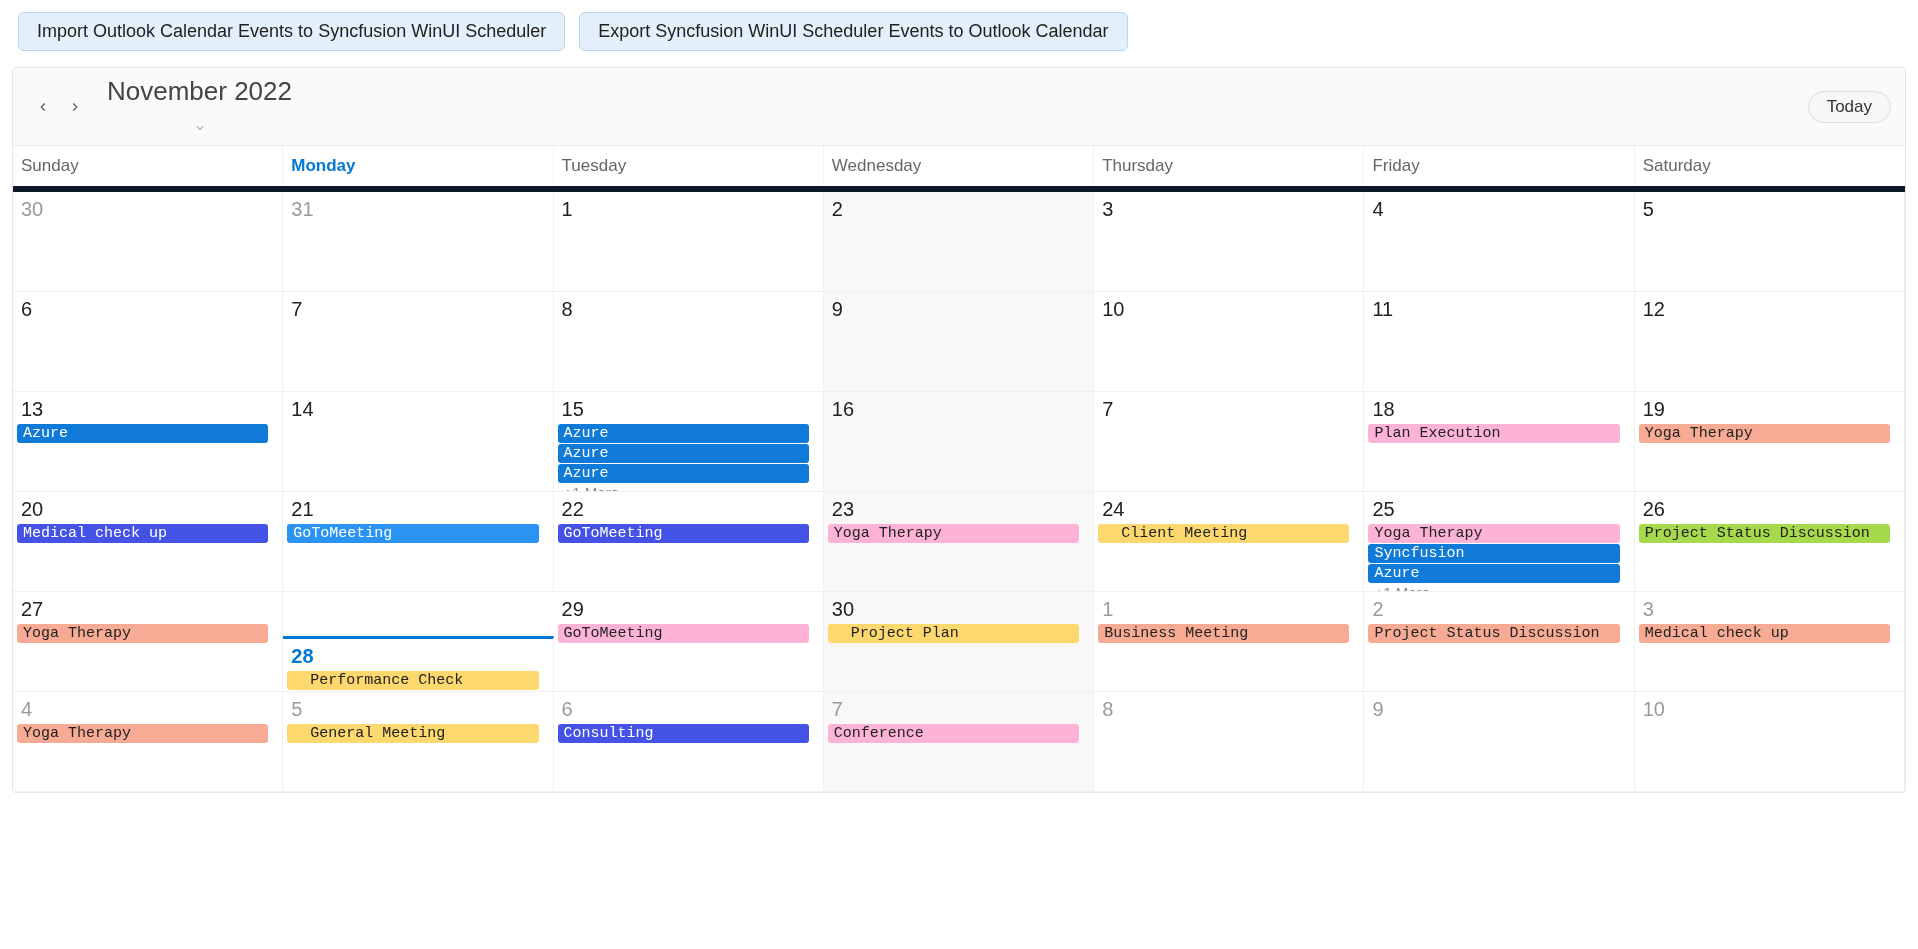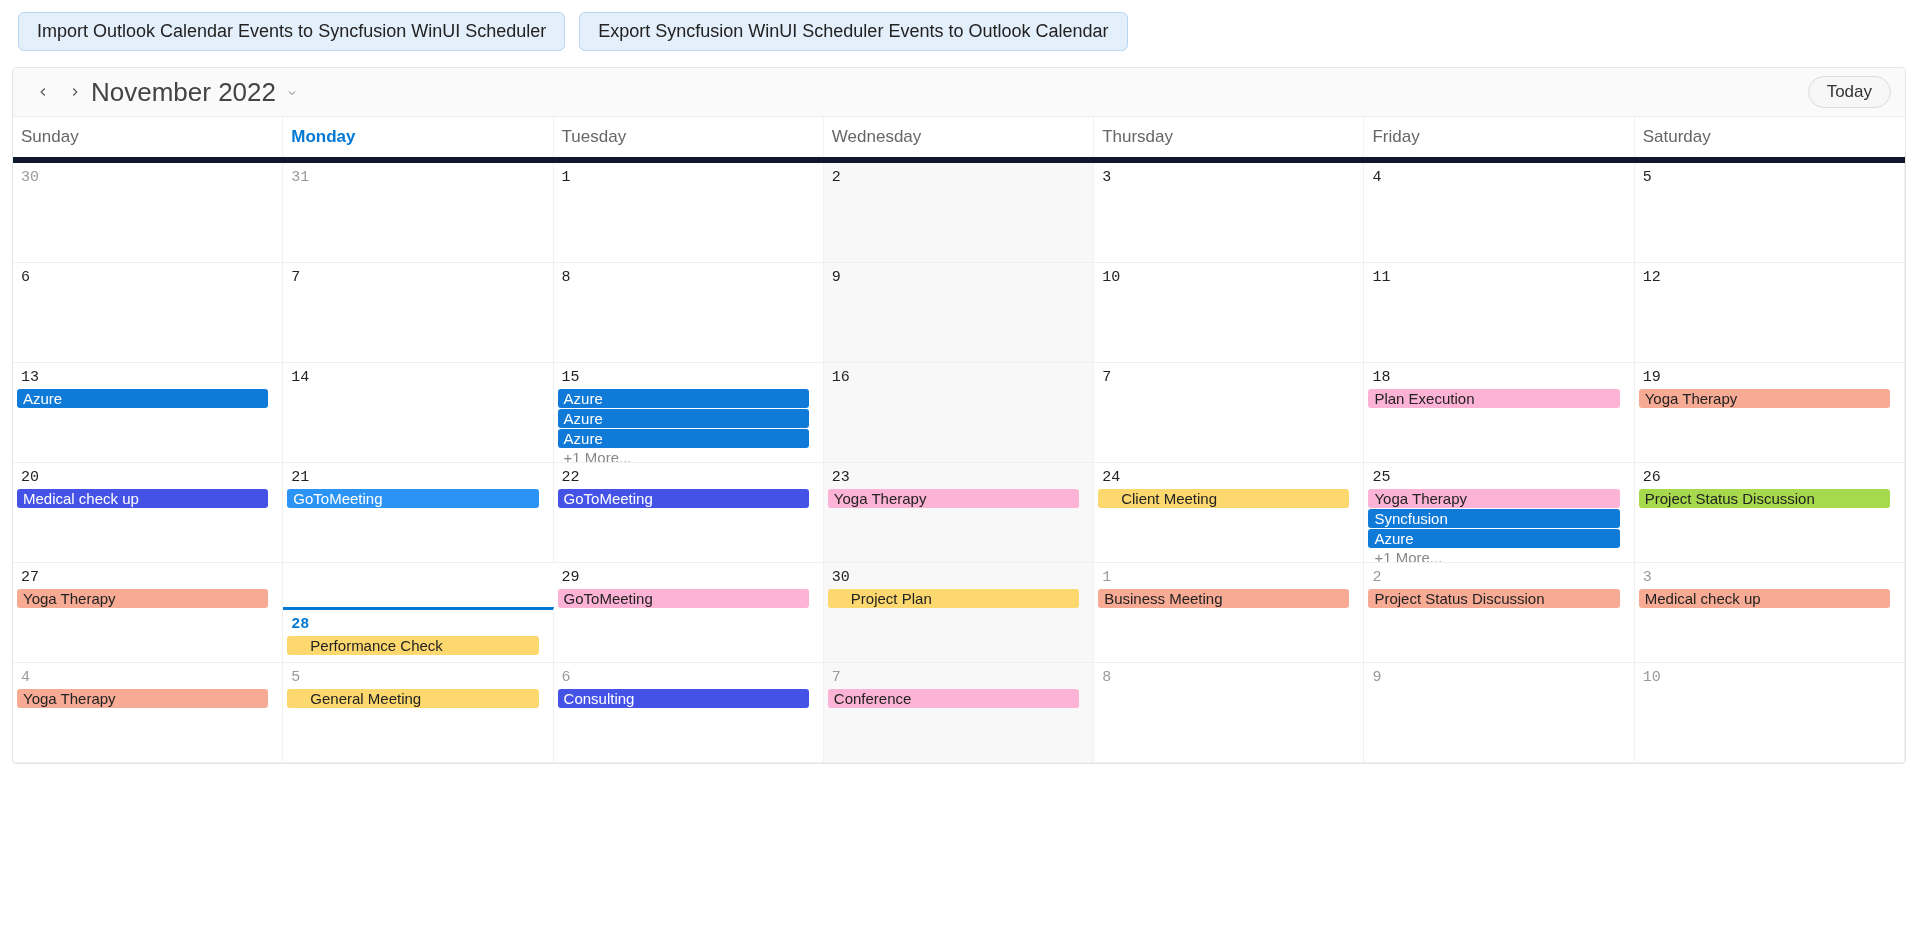--- a/index.html
+++ b/index.html
@@ -45,21 +45,23 @@
     justify-content: center;
     color: #555;
     cursor: pointer;
     border-radius: 4px;
     font-size: 18px;
   }
   .title-wrap {
     display: flex;
     align-items: center;
     gap: 10px;
-    cursor: pointer;
+    margin-left: 16px;
+    cursor: pointer;
+    flex-direction: column;
   }
   .title {
     font-size: 26px;
     color: #444;
     font-weight: 400;
   }
   .chevron-down {
     color: #777;
     font-size: 14px;
     margin-top: 4px;
@@ -96,37 +98,37 @@
     border-right: 1px solid #f0f0f0;
     border-bottom: 1px solid #f0f0f0;
     padding: 4px 4px 2px 4px;
     position: relative;
     overflow: hidden;
     cursor: pointer;
   }
   .cell.shade { background: #f8f8f8; }
   .cell.today { border-top: 3px solid #0078d4; margin-top: 44px; }
   .daynum {
-    font-size: 15px;
+    font-size: 20px;
     color: #222;
     padding: 2px 4px 2px 4px;
-    font-family: Liberation Mono, monospace;
   }
   .daynum.dim { color: #9a9a9a; }
   .daynum.today { color: #0078d4; font-weight: 600; }
   .event {
     font-size: 15px;
     padding: 0 6px;
     border-radius: 3px;
     margin: 1px 0;
     white-space: nowrap;
     overflow: hidden;
     height: 19px;
     line-height: 19px;
     width: calc(100% - 10px);
+    font-family: Liberation Mono, monospace;
   }
   .more {
     font-size: 15px;
     color: #888;
     padding-left: 6px;
     cursor: pointer;
   }
   
   .c-blue   { background:#0f7ad8; color:#fff; }
   .c-indigo { background:#4453e6; color:#fff; }

